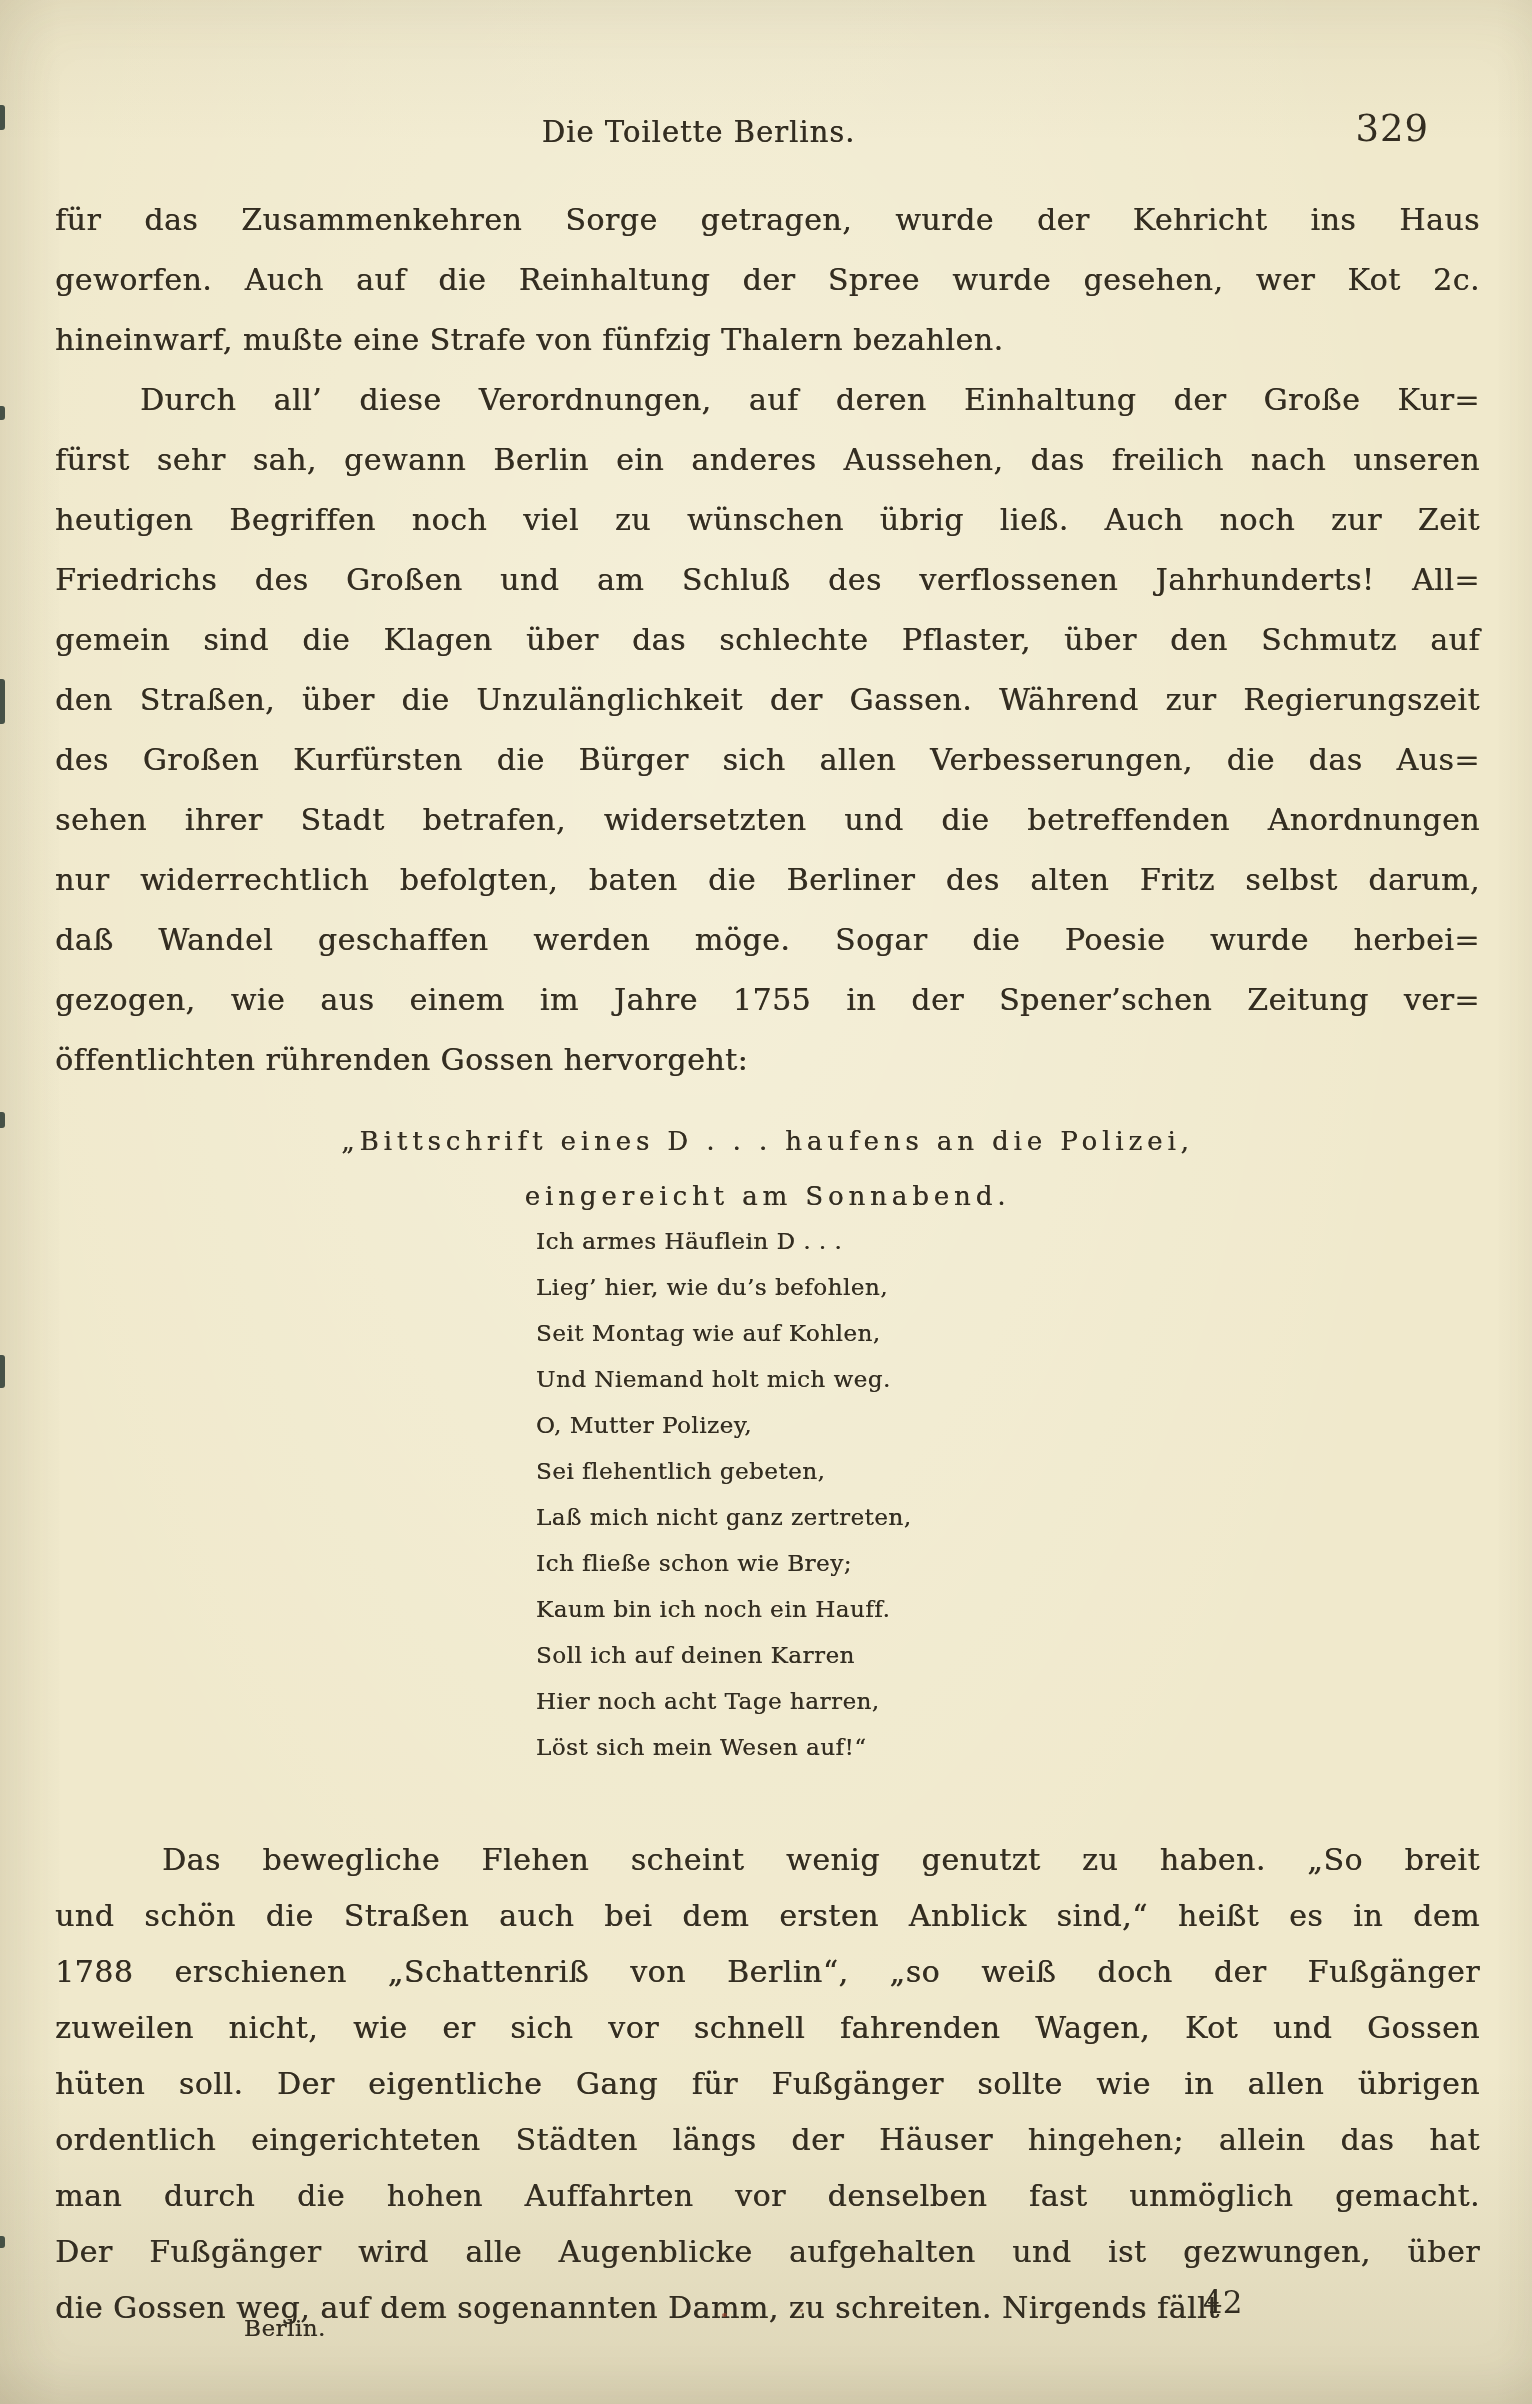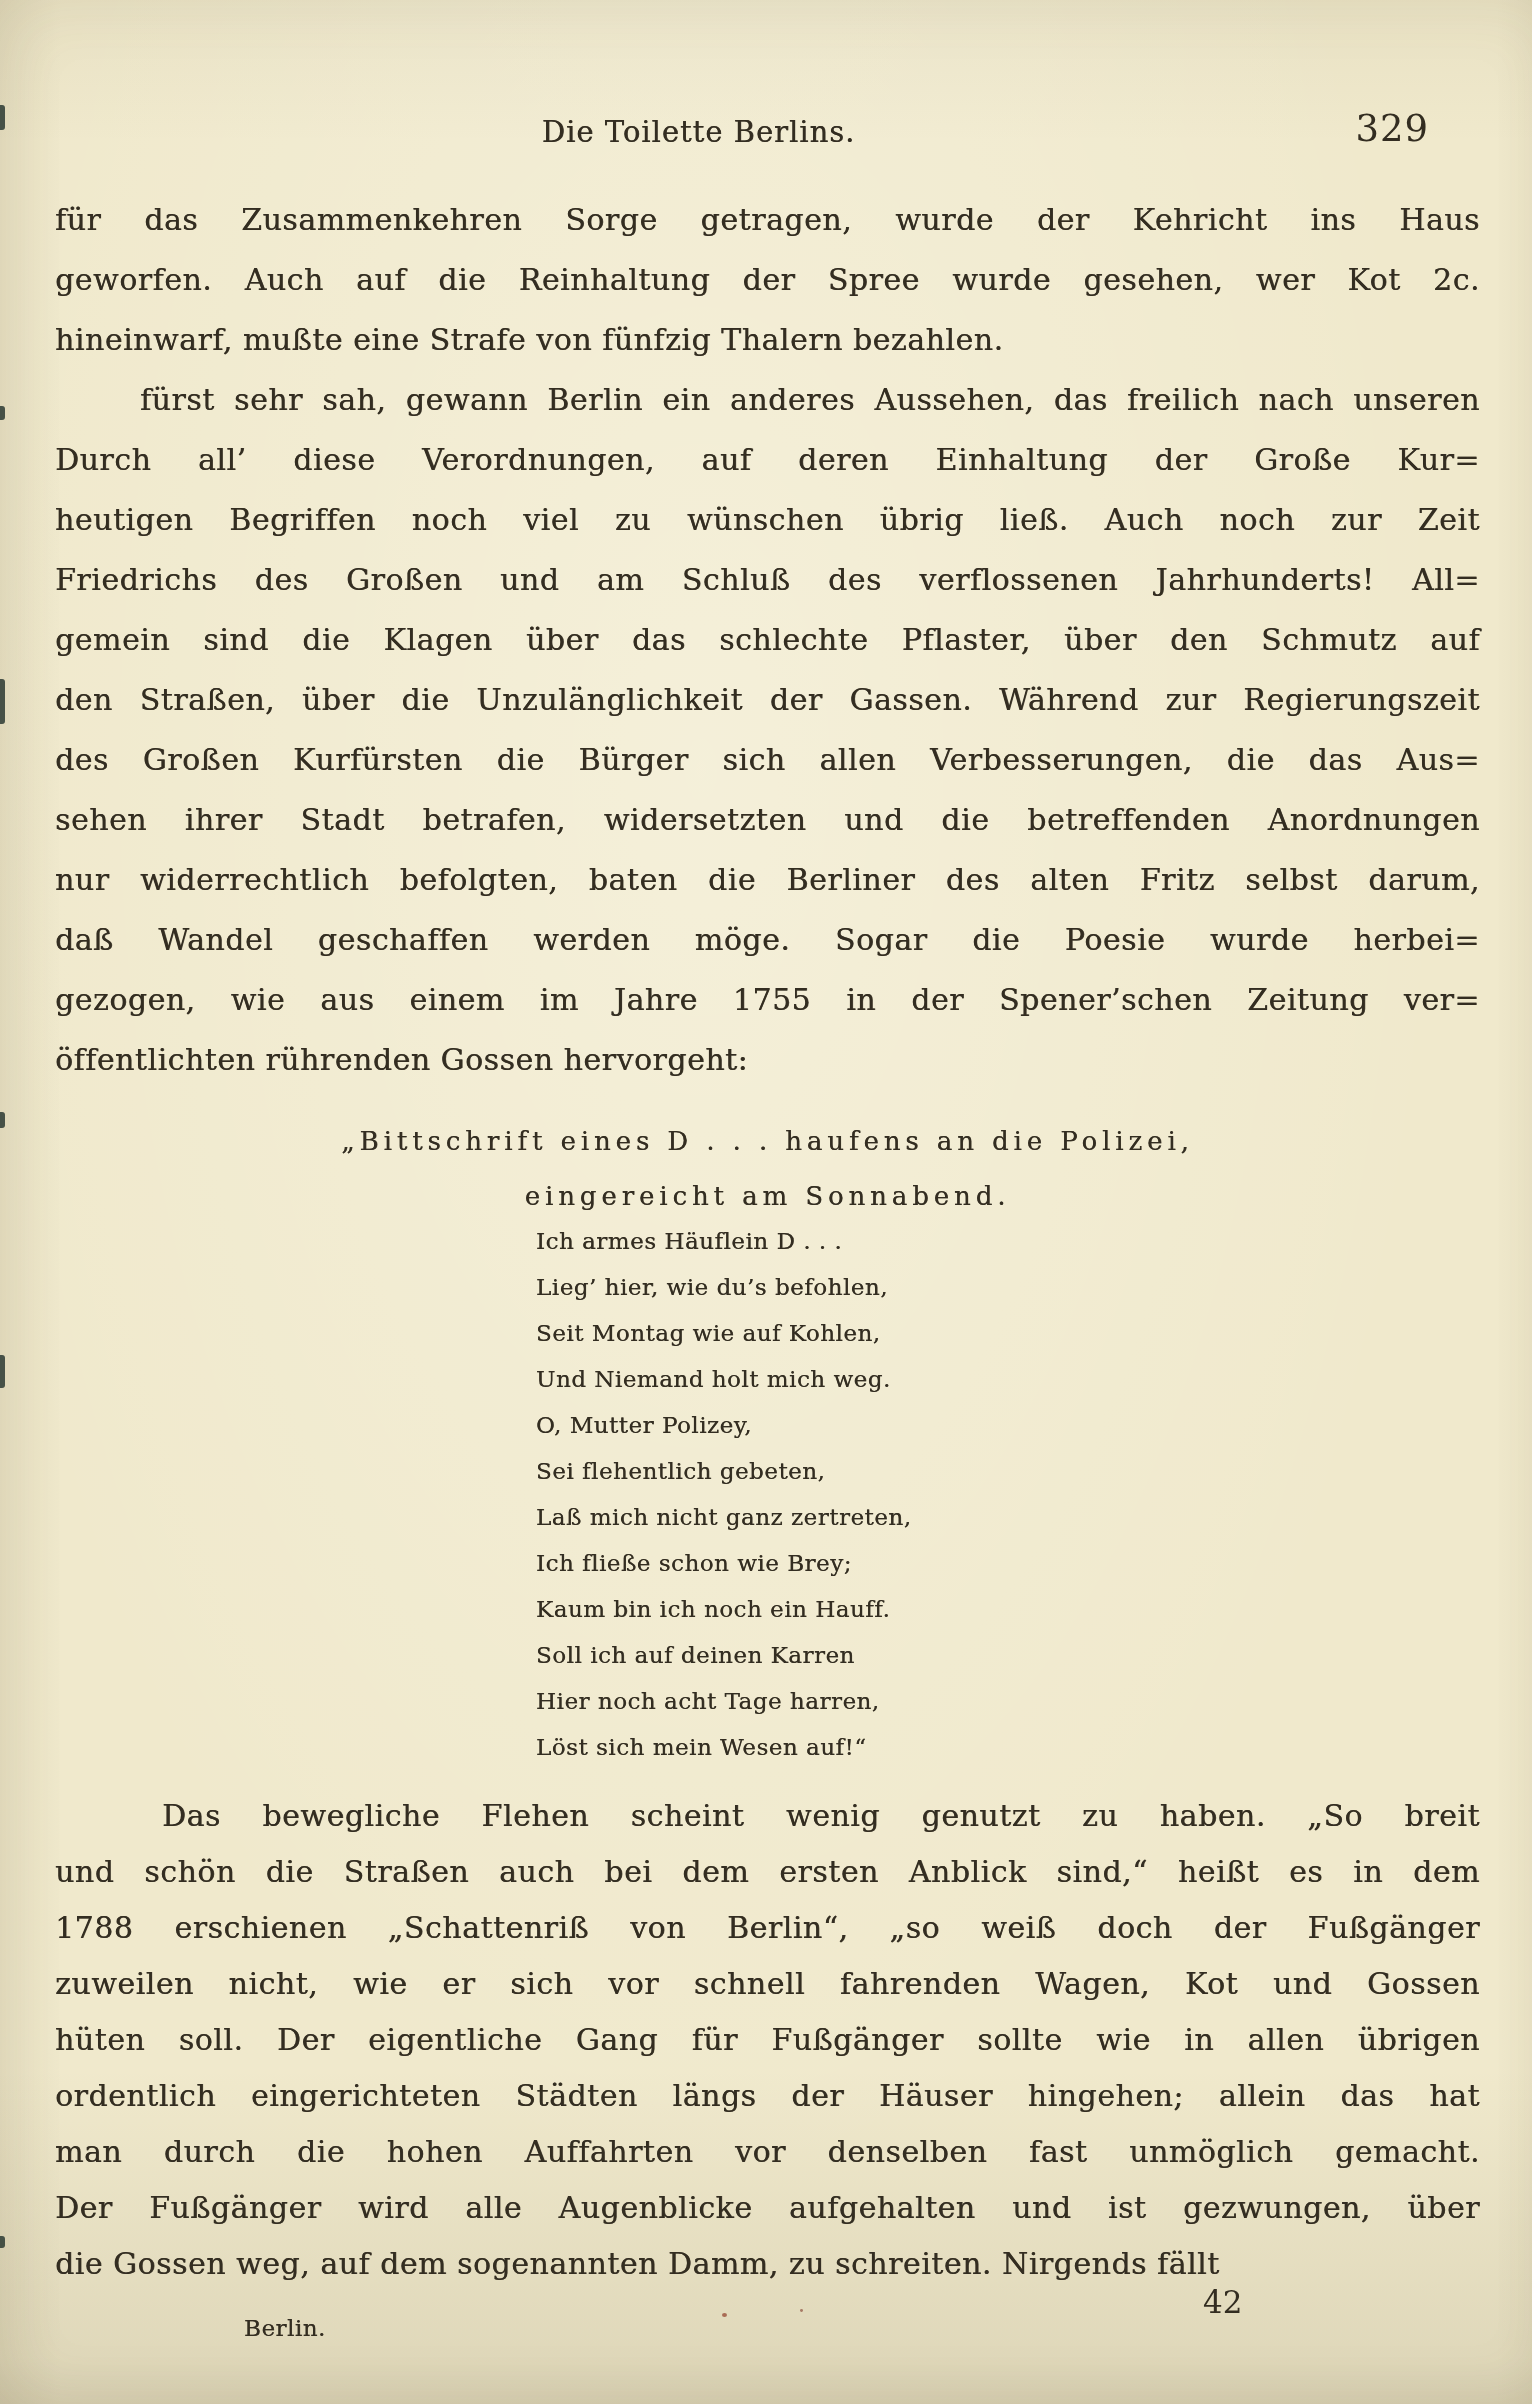--- a/index.html
+++ b/index.html
@@ -29,21 +29,21 @@
   }
   .text-block{
     position:absolute; top:190px; left:55px; width:1425px;
     font-size:30px; line-height:60px; letter-spacing:0.5px;
     text-shadow:0.4px 0 rgba(51,45,33,0.8);
   }
   .paragraph .jline{ text-align:justify; text-align-last:justify; }
   .paragraph .jline:last-child{ text-align-last:left; }
   .paragraph.indent .jline:first-child{ text-indent:85px; }
   .para3{
-    position:absolute; top:1788px; left:55px; width:1425px;
+    position:absolute; top:1832px; left:55px; width:1425px;
     font-size:30px; line-height:56px; letter-spacing:0.5px;
     text-shadow:0.4px 0 rgba(51,45,33,0.8);
   }
   .para3.indent .jline:first-child{ text-indent:107px; }
   .poem-heading{
     position:absolute; top:1114px; left:55px; width:1425px;
     text-align:center; font-size:26px; line-height:55px; letter-spacing:4.9px;
     text-shadow:0.3px 0 rgba(51,45,33,0.8);
   }
   .poem{
@@ -84,22 +84,22 @@
 
   <div class="page-number">329</div>
 
   <div class="text-block">
     <div class="paragraph">
         <div class="jline">für das Zusammenkehren Sorge getragen, wurde der Kehricht ins Haus</div>
         <div class="jline">geworfen. Auch auf die Reinhaltung der Spree wurde gesehen, wer Kot 2c.</div>
         <div class="jline">hineinwarf, mußte eine Strafe von fünfzig Thalern bezahlen.</div>
       </div>
     <div class="paragraph indent">
+        <div class="jline">Durch all’ diese Verordnungen, auf deren Einhaltung der Große Kur=</div>
         <div class="jline">fürst sehr sah, gewann Berlin ein anderes Aussehen, das freilich nach unseren</div>
-        <div class="jline">Durch all’ diese Verordnungen, auf deren Einhaltung der Große Kur=</div>
         <div class="jline">heutigen Begriffen noch viel zu wünschen übrig ließ. Auch noch zur Zeit</div>
         <div class="jline">Friedrichs des Großen und am Schluß des verflossenen Jahrhunderts! All=</div>
         <div class="jline">gemein sind die Klagen über das schlechte Pflaster, über den Schmutz auf</div>
         <div class="jline">den Straßen, über die Unzulänglichkeit der Gassen. Während zur Regierungszeit</div>
         <div class="jline">des Großen Kurfürsten die Bürger sich allen Verbesserungen, die das Aus=</div>
         <div class="jline">sehen ihrer Stadt betrafen, widersetzten und die betreffenden Anordnungen</div>
         <div class="jline">nur widerrechtlich befolgten, baten die Berliner des alten Fritz selbst darum,</div>
         <div class="jline">daß Wandel geschaffen werden möge. Sogar die Poesie wurde herbei=</div>
         <div class="jline">gezogen, wie aus einem im Jahre 1755 in der Spener’schen Zeitung ver=</div>
         <div class="jline">öffentlichten rührenden Gossen hervorgeht:</div>

